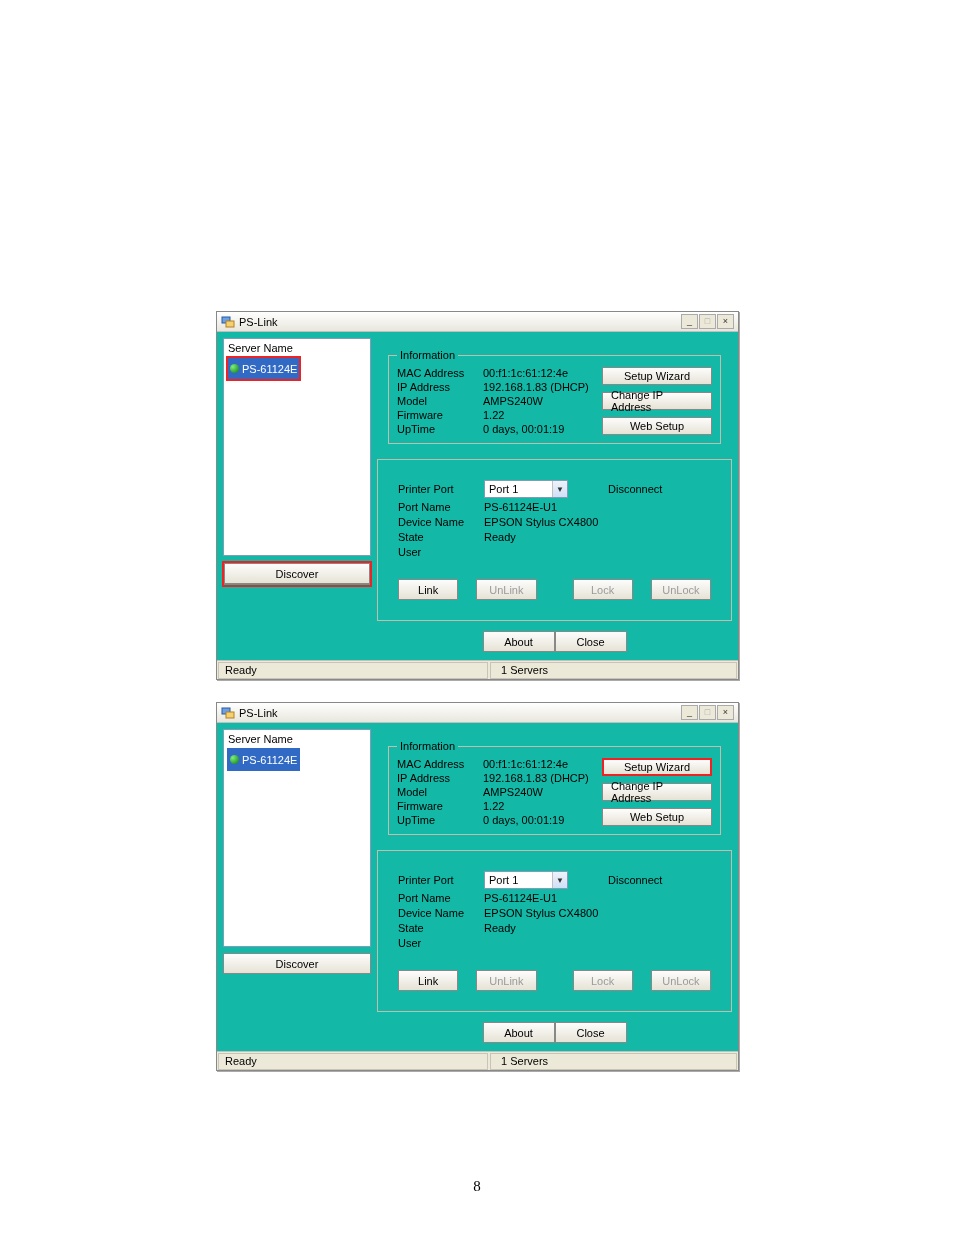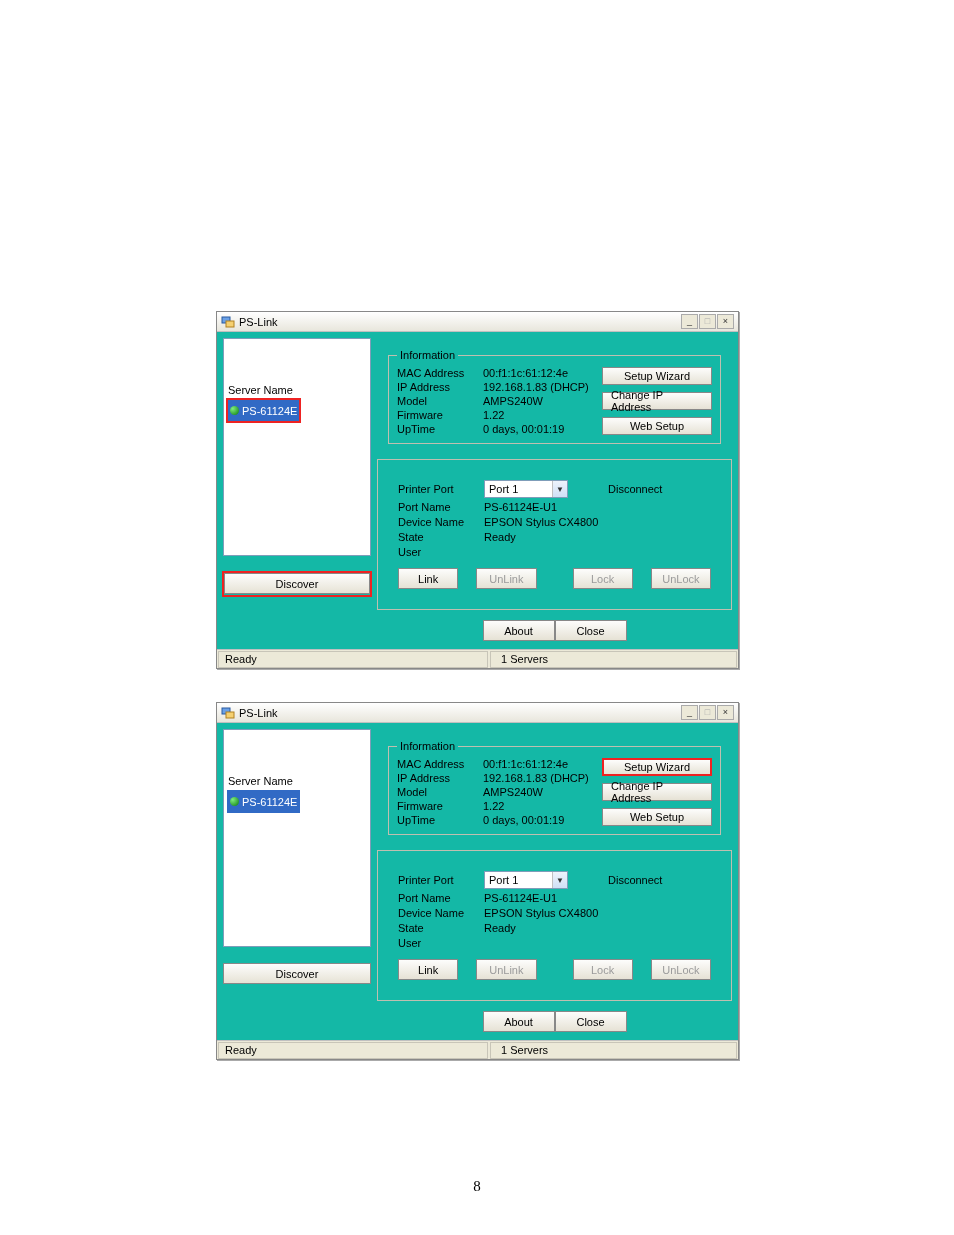--- a/index.html
+++ b/index.html
@@ -74,40 +74,39 @@
     background: #fff;
     border: 1px solid #7f9db9;
     height: 218px;
     padding: 2px;
     font-size: 11px;
   }
   .server-list-header {
     color: #000;
     padding: 1px 2px 2px 2px;
     border-bottom: 0;
-    margin-top: 42px;
   }
   .server-item {
     background: #316ac5;
     color: #fff;
     padding: 0 3px;
     display: flex;
     align-items: center;
     gap: 3px;
     height: 23px;
     width: fit-content;
     margin: 1px 0 0 1px;
   }
   .server-dot {
     width: 9px; height: 9px; border-radius: 50%;
     background: radial-gradient(circle at 30% 30%, #7fef7f, #0a7a0a);
   }
   .hl-red { outline: 2px solid #e22; outline-offset: -1px; }
   .discover-wrap {
-    margin-top: 16px;
+    margin-top: 6px;
     height: 24px;
   }
   .btn {
     border: 1px solid #888;
     background: linear-gradient(#fdfdfc, #e6e2d5);
     height: 21px;
     display: inline-flex;
     align-items: center;
     justify-content: center;
     font-size: 11px;
@@ -167,21 +166,21 @@
     width: 15px; height: 16px;
     border-left: 1px solid #c0c0c0;
     background: linear-gradient(#eef3fb, #cfe0f6);
     display: flex; align-items: center; justify-content: center;
     font-size: 8px; color: #333;
   }
   .port-btns {
     grid-column: 1 / span 3;
     display: flex;
     gap: 18px;
-    margin-top: 7px;
+    margin-top: 18px;
     justify-content: flex-start;
   }
   .port-btns .btn { width: 64px; }
   .port-btns .spacer { flex: 1; }
   .bottom-btns {
     display: flex;
     justify-content: center;
     padding: 6px 0 6px 0;
   }
   .bottom-btns .btn { width: 72px; }

